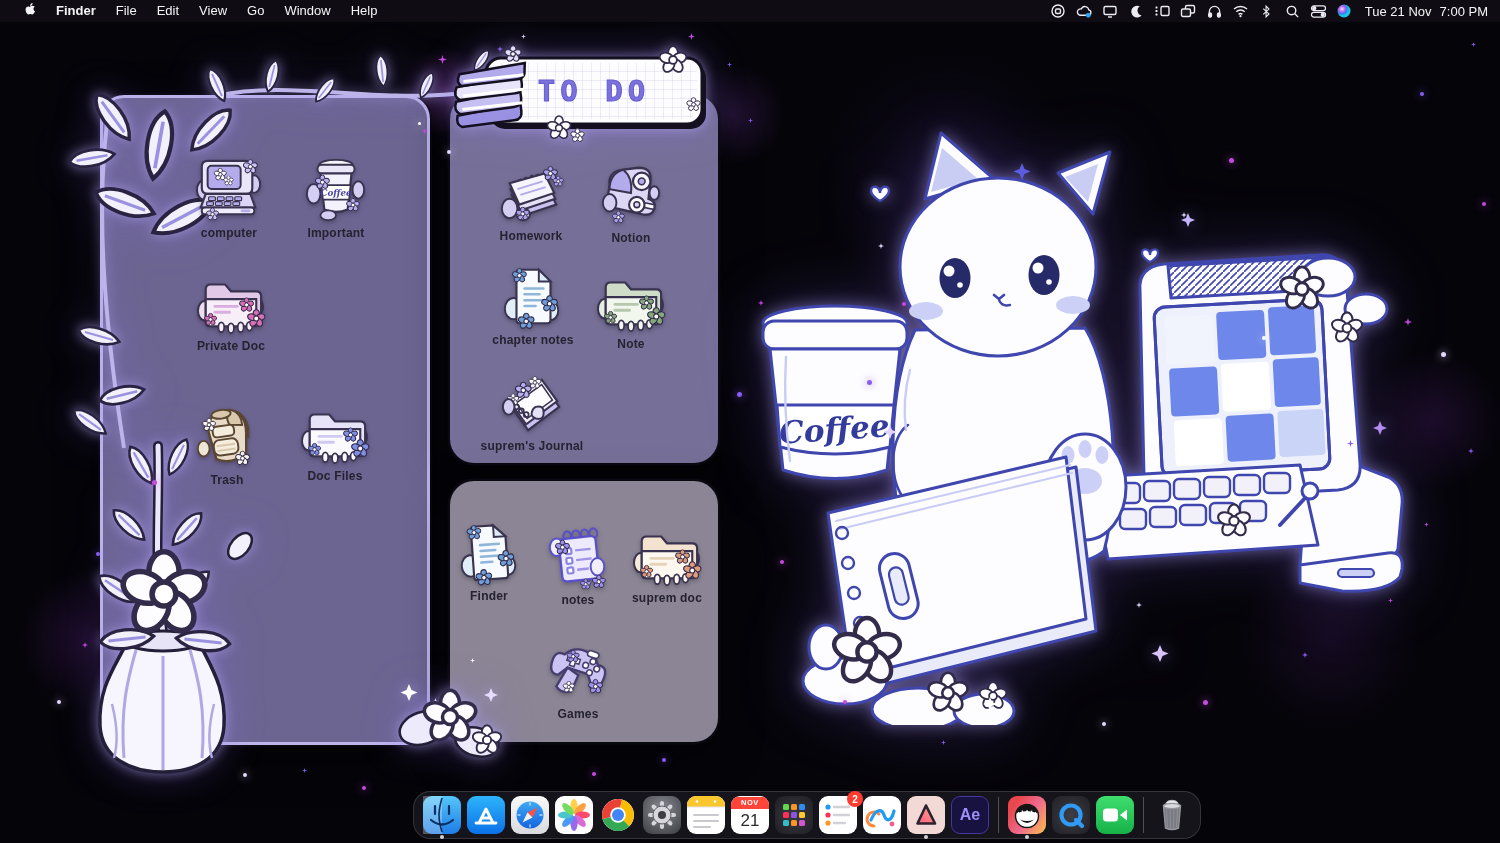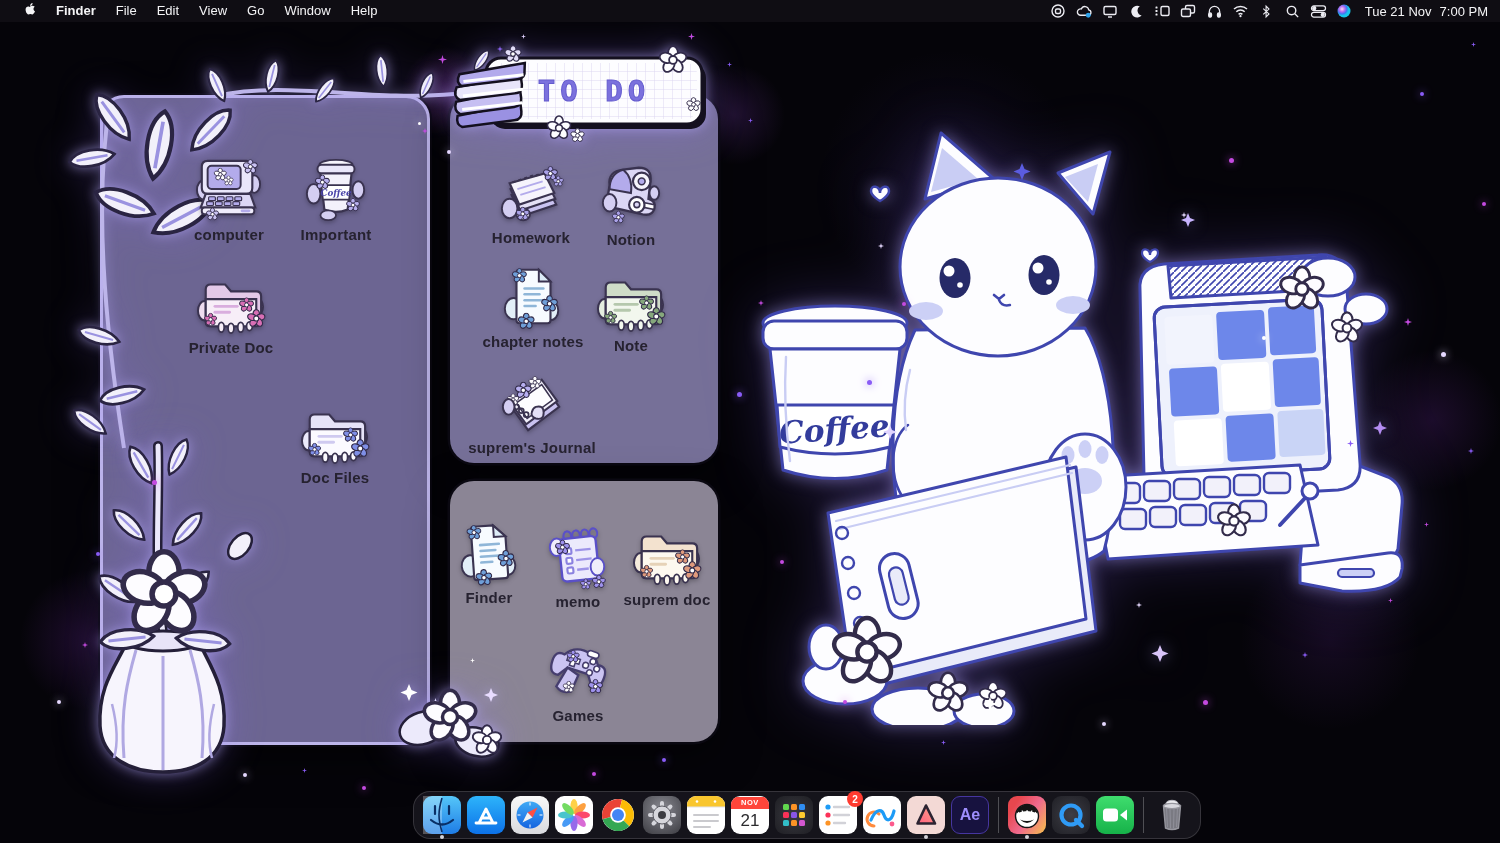--- a/index.html
+++ b/index.html
@@ -28,21 +28,21 @@
   .panel{position:absolute;border-radius:24px}
   .panel-left{left:100px;top:95px;width:330px;height:650px;background:#6c6592;
     border:3px solid #bdb5ea;box-shadow:0 0 0 2px rgba(10,8,18,.85),0 14px 40px rgba(0,0,0,.55)}
   .panel-todo{left:450px;top:95px;width:268px;height:368px;background:#767098;
     box-shadow:0 0 0 2.5px rgba(12,10,20,.8),0 14px 40px rgba(0,0,0,.5)}
   .panel-misc{left:450px;top:481px;width:268px;height:261px;background:#8b8595;
     box-shadow:0 0 0 2.5px rgba(12,10,20,.8),0 14px 40px rgba(0,0,0,.5)}
   
   .dicon{position:absolute;width:110px;display:flex;flex-direction:column;align-items:center;gap:3px;z-index:10;cursor:default}
   .dicon svg.art{width:72px;height:68px;filter:drop-shadow(0 2px 2px rgba(0,0,0,.25))}
-  .dlabel{font-size:15px;font-weight:bold;color:#262230;letter-spacing:.2px;text-align:left;white-space:nowrap}
+  .dlabel{font-size:12px;font-weight:bold;color:#262230;letter-spacing:.2px;text-align:left;white-space:nowrap}
   
   .decor{position:absolute;pointer-events:none}
   .glow{filter:drop-shadow(0 0 6px rgba(185,175,255,.55)) drop-shadow(0 0 18px rgba(140,110,240,.3))}
   .art-glow{filter:drop-shadow(0 0 8px rgba(175,165,255,.5)) drop-shadow(0 0 30px rgba(130,100,235,.28))}
   
   .todo-banner{position:absolute;left:448px;top:45px;width:268px;height:98px;z-index:20}
   
   .spark{position:absolute;z-index:3;
     clip-path:polygon(50% 0%,61% 39%,100% 50%,61% 61%,50% 100%,39% 61%,0% 50%,39% 39%)}
   .spark.dot{clip-path:none;border-radius:50%}
@@ -362,20 +362,37 @@
 </div>
 
 <div class="dicon" style="left:176px;top:268px">
   <svg class="art" viewBox="0 0 72 70" style="--back:#e3c9e8;--front:#f7eef8;--line:#d9aede;--fl:#d86fb5;--blob:#eedcef">
         <use href="#sym-folder" width="72" height="70"></use>
       </svg>
   <div class="dlabel">Private Doc</div>
 </div>
 
 
+<div class="dicon" style="left:172px;top:402px">
+  <svg class="art" viewBox="0 0 72 70">
+    <g transform="rotate(-8 36 35)">
+      <path d="M46,10 Q58,16 56,34 L53,56 Q36,65 22,57 L18,30 Q17,14 30,10 Q38,7 46,10 Z" fill="#e8dcc8" stroke="#5a4632" stroke-width="2.4"></path>
+      <path d="M44,9 Q54,14 53,26 L40,24 Q36,12 44,9 Z" fill="#d9c8ac" stroke="#5a4632" stroke-width="2"></path>
+      <path d="M50,12 Q62,22 57,40" fill="none" stroke="#5a4632" stroke-width="2.4"></path>
+      <ellipse cx="33" cy="12" rx="10" ry="4.5" fill="#d9c8ac" stroke="#5a4632" stroke-width="2"></ellipse>
+      <rect x="22" y="24" width="22" height="11" rx="4" fill="#f4ecdc" stroke="#5a4632" stroke-width="2"></rect>
+      <rect x="21" y="38" width="25" height="16" rx="6" fill="#f4ecdc" stroke="#5a4632" stroke-width="2"></rect>
+      <path d="M24,44 h19 M24,49 h19" stroke="#d9c8ac" stroke-width="2"></path>
+    </g>
+    <use href="#sym-flw" x="10" y="16" width="15" height="15" style="color:#f8f4ea"></use>
+    <use href="#sym-flw" x="44" y="50" width="16" height="16" style="color:#f8f4ea"></use>
+    <ellipse cx="12" cy="48" rx="6" ry="8" fill="#efe7d6" stroke="#5a4632" stroke-width="1.8"></ellipse>
+  </svg>
+  <div class="dlabel">Trash</div>
+</div>
 
 <div class="dicon" style="left:280px;top:398px">
   <svg class="art" viewBox="0 0 72 70" style="--back:#e6e3f8;--front:#fbfaff;--line:#cfcaf0;--fl:#7f8fe6;--blob:#eceafb">
         <use href="#sym-folder" width="72" height="70"></use>
       </svg>
   <div class="dlabel">Doc Files</div>
 </div>
 
 <div class="dicon" style="left:476px;top:158px">
   <svg class="art" viewBox="0 0 72 70">
@@ -469,21 +486,21 @@
             <rect x="24" y="46" width="6" height="6" rx="1.5"></rect>
       </g>
       <path d="M34,29 h16 M34,39 h16 M34,49 h12" stroke="#9e94e8" stroke-width="2.4"></path>
     </g>
     <ellipse cx="14" cy="26" rx="7" ry="9" fill="#f0eefb" stroke="#5a50c8" stroke-width="2"></ellipse>
     <ellipse cx="56" cy="46" rx="7" ry="9" fill="#f0eefb" stroke="#5a50c8" stroke-width="2"></ellipse>
     <use href="#sym-flw" x="12" y="18" width="16" height="16" style="color:#9e92ec"></use>
     <use href="#sym-flw" x="50" y="54" width="15" height="15" style="color:#9e92ec"></use>
     <use href="#sym-flw" x="38" y="58" width="12" height="12" style="color:#9e92ec"></use>
   </svg>
-  <div class="dlabel">memo</div>
+  <div class="dlabel">notes</div>
 </div>
 
 <div class="dicon" style="left:612px;top:520px">
   <svg class="art" viewBox="0 0 72 70" style="--back:#f3e2cf;--front:#fdf8ef;--line:#e6d2b8;--fl:#e09a7c;--blob:#f6ecdc">
         <use href="#sym-folder" width="72" height="70"></use>
       </svg>
   <div class="dlabel">suprem doc</div>
 </div>
 
 <div class="dicon" style="left:523px;top:636px">

